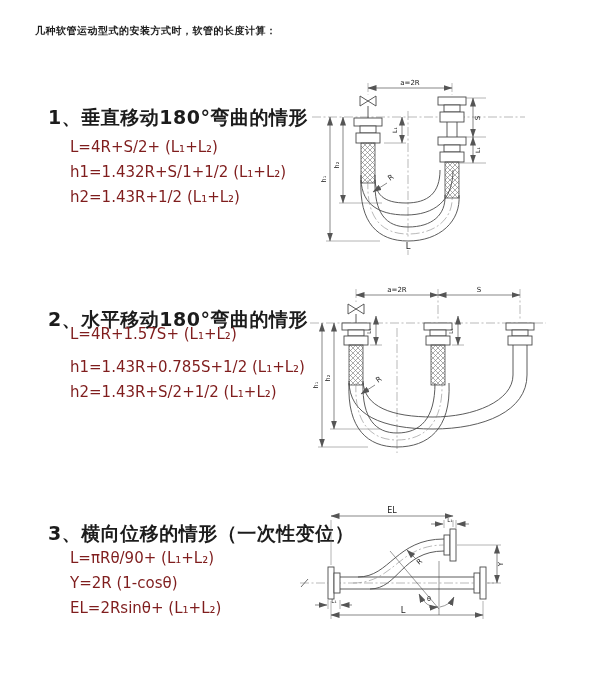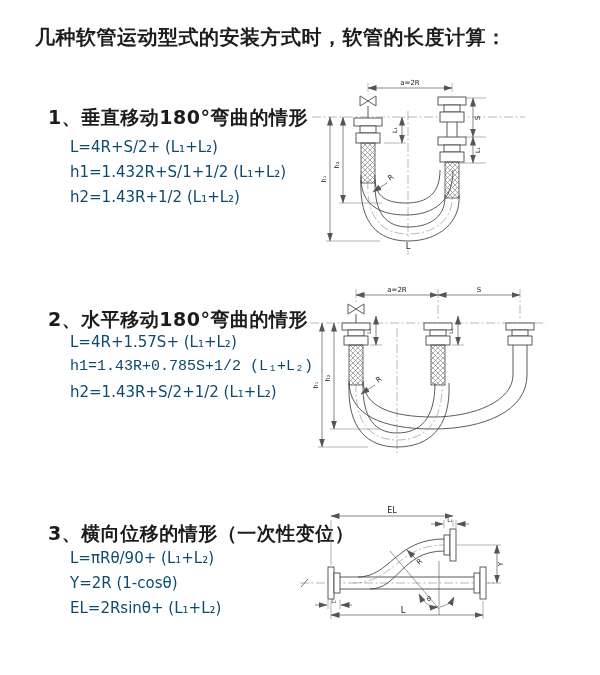--- a/index.html
+++ b/index.html
@@ -2,45 +2,45 @@
 <html><head>
 <meta charset="utf-8">
 <style>
   html,body{margin:0;padding:0;}
   body{
     width:600px;height:675px;position:relative;background:#ffffff;
     font-family:"DejaVu Sans","Liberation Sans",sans-serif;
     color:#1c1c1c;overflow:hidden;
   }
   .title{
-    position:absolute;left:35px;top:24px;font-size:20px;font-weight:bold;
+    position:absolute;left:35px;top:24px;font-size:10px;font-weight:bold;
     letter-spacing:0.5px;color:#1c1c1c;
   }
   .sec-heading{position:absolute;font-size:19px;font-weight:bold;letter-spacing:0.5px;white-space:nowrap;}
-  .formula{position:absolute;left:70px;font-size:15px;color:#0c4a6e;white-space:nowrap;}
+  .formula{position:absolute;left:70px;font-size:15px;color:#7f1d1d;white-space:nowrap;}
   .diag{position:absolute;}
   svg text{fill:#222;font-family:"DejaVu Sans","Liberation Sans",sans-serif;}
 </style>
 </head>
 <body>
 
 <div class="title">几种软管运动型式的安装方式时，软管的长度计算：</div>
 
 <div class="sec-heading" style="left:48px;top:105px;">
   <span>1、</span><span>垂直移动180°弯曲的情形</span>
 </div>
 <div class="formula" style="top:138px;">L=4R+S/2+ (L₁+L₂)</div>
 <div class="formula" style="top:163px;">h1=1.432R+S/1+1/2 (L₁+L₂)</div>
 <div class="formula" style="top:188px;">h2=1.43R+1/2 (L₁+L₂)</div>
 
 <div class="sec-heading" style="left:48px;top:307px;">
   <span>2、</span><span>水平移动180°弯曲的情形</span>
 </div>
-<div class="formula" style="top:333px;">L=4R+1.57S+ (L₁+L₂)</div>
-<div class="formula" style="top:358px;font-family:Liberation Mono, monospace;">h1=1.43R+0.785S+1/2 (L₁+L₂)</div>
+<div class="formula" style="top:325px;">L=4R+1.57S+ (L₁+L₂)</div>
+<div class="formula" style="top:358px;">h1=1.43R+0.785S+1/2 (L₁+L₂)</div>
 <div class="formula" style="top:383px;">h2=1.43R+S/2+1/2 (L₁+L₂)</div>
 
 <div class="sec-heading" style="left:48px;top:521px;">
   <span>3、</span><span>横向位移的情形（一次性变位）</span>
 </div>
 <div class="formula" style="top:549px;">L=πRθ/90+ (L₁+L₂)</div>
 <div class="formula" style="top:574px;text-align:right;">Y=2R (1-cosθ)</div>
 <div class="formula" style="top:599px;">EL=2Rsinθ+ (L₁+L₂)</div>
 
 <svg class="diag" style="left:310px;top:75px;" width="290" height="180" viewBox="0 0 290 180">

